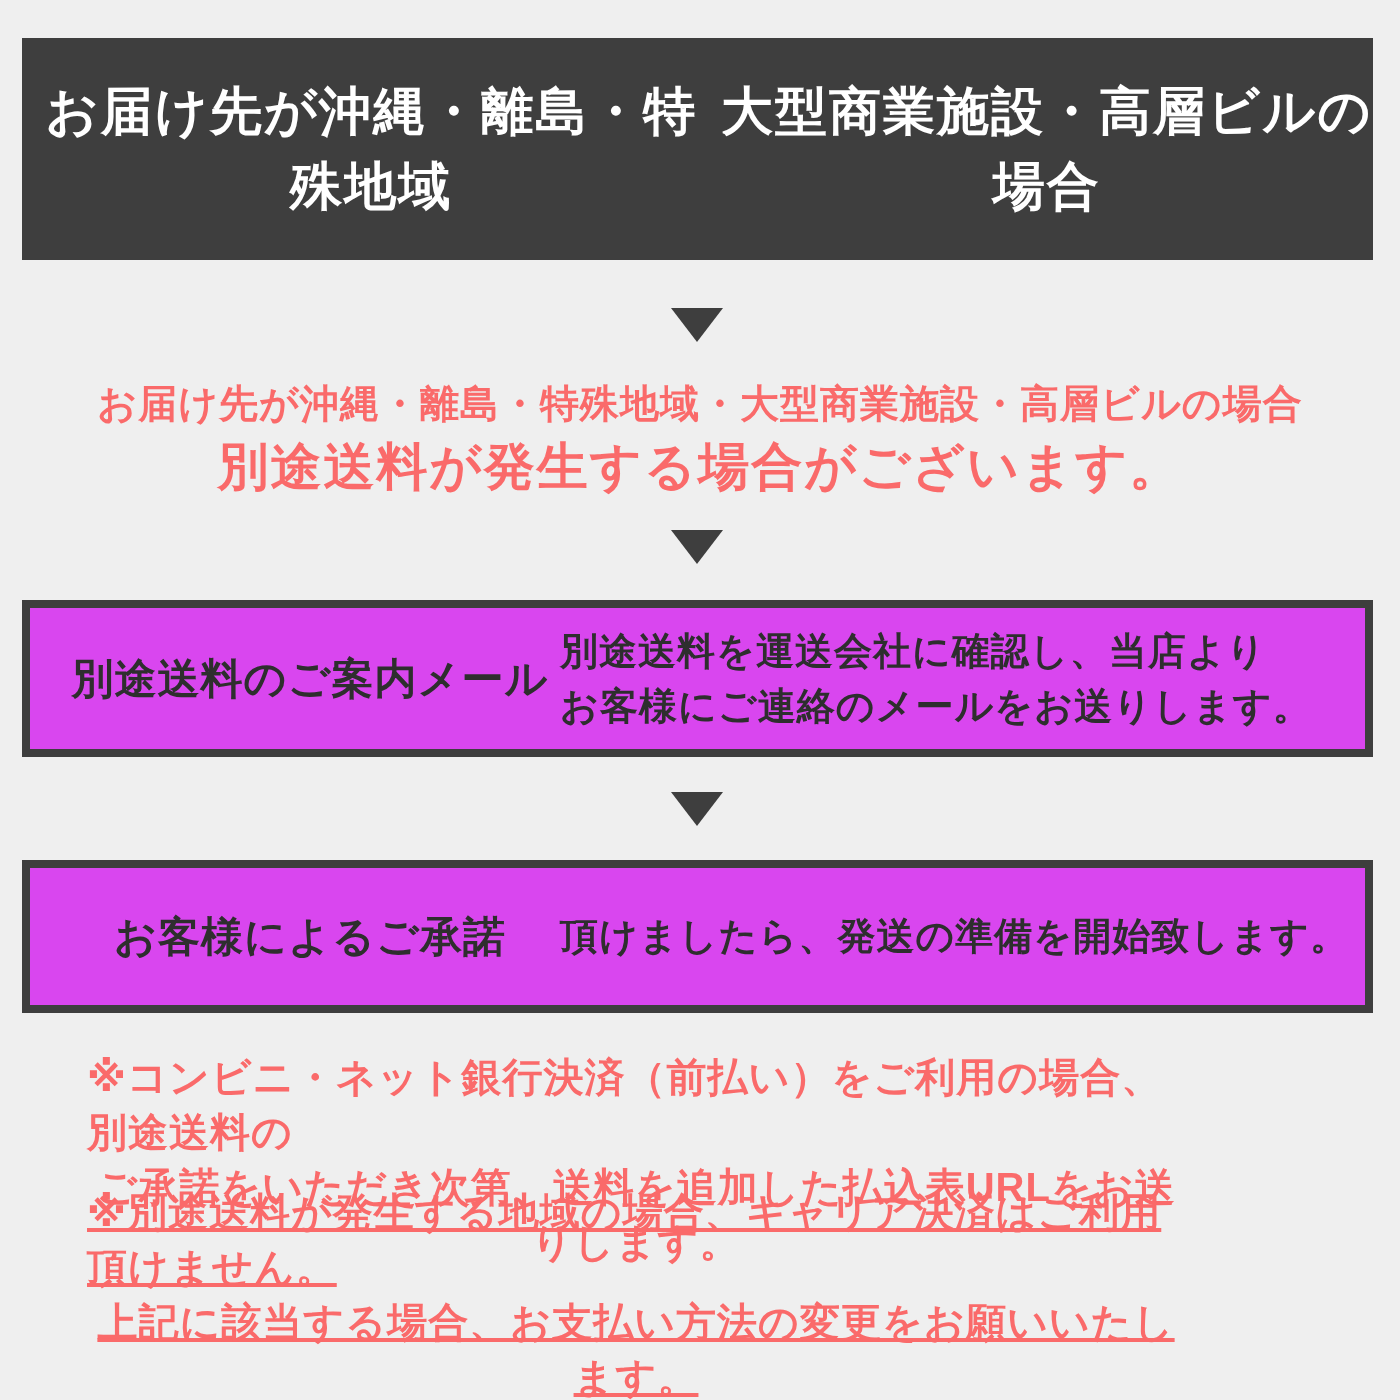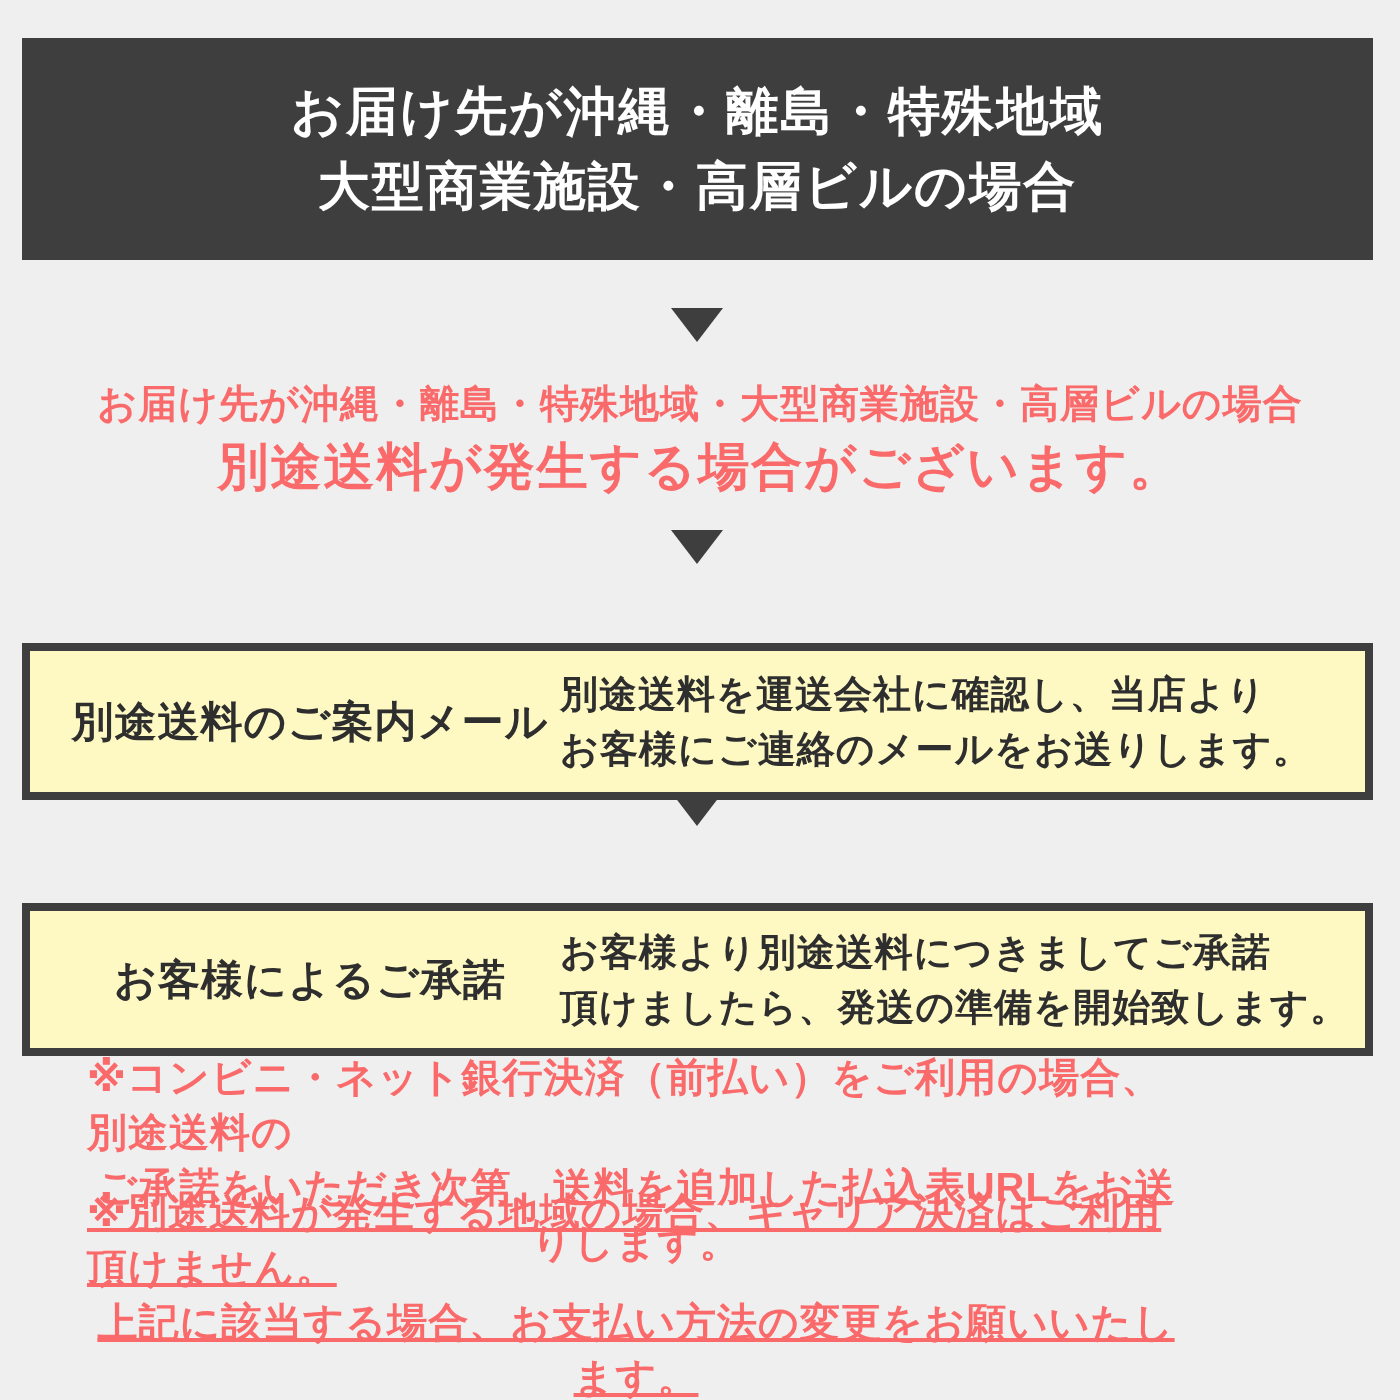--- a/index.html
+++ b/index.html
@@ -17,21 +17,21 @@
   }
   .header-banner {
     position: absolute;
     left: 22px;
     top: 38px;
     width: 1351px;
     height: 222px;
     background: #3e3e3e;
     color: #ffffff;
     display: flex;
-    flex-direction: column;
+    flex-direction: row;
     align-items: center;
     justify-content: center;
     font-weight: bold;
     font-size: 52px;
     line-height: 75px;
     letter-spacing: 2px;
     text-align: center;
   }
   .arrow {
     position: absolute;
@@ -62,27 +62,26 @@
   }
   .notice-large {
     font-size: 51px;
     line-height: 75px;
     letter-spacing: 2px;
   }
   .step-box {
     position: absolute;
     left: 22px;
     width: 1351px;
-    background: #fef9c3;
+    background: #d946ef;
     border: 8px solid #3e3e3e;
     box-sizing: border-box;
     display: flex;
     align-items: center;
     color: #2e2e2e;
-    margin-top: 43px;
   }
   .step-box-1 { top: 600px; height: 157px; }
   .step-box-2 { top: 860px; height: 153px; }
   .step-label {
     flex-shrink: 0;
     width: 500px;
     padding-left: 30px;
     text-align: center;
     font-size: 42px;
     font-weight: bold;
@@ -134,21 +133,20 @@
       <div>別途送料を運送会社に確認し、当店より</div>
       <div>お客様にご連絡のメールをお送りします。</div>
     </div>
   </div>
 
   <div class="arrow arrow-3"></div>
 
   <div class="step-box step-box-2">
     <div class="step-label">お客様によるご承諾</div>
     <div class="step-desc">
-      <div>お客様より別途送料につきましてご承諾</div>
       <div>頂けましたら、発送の準備を開始致します。</div>
     </div>
   </div>
 
   <div class="note note-1">
     <div class="note-line-1">※コンビニ・ネット銀行決済（前払い）をご利用の場合、別途送料の</div>
     <div class="note-line-2">ご承諾をいただき次第、送料を追加した払込表URLをお送りします。</div>
   </div>
 
   <div class="note note-2">

